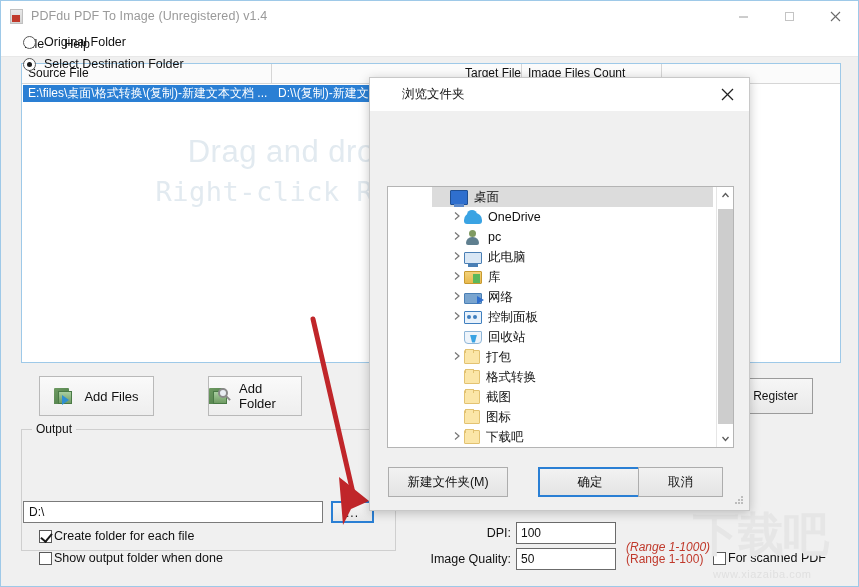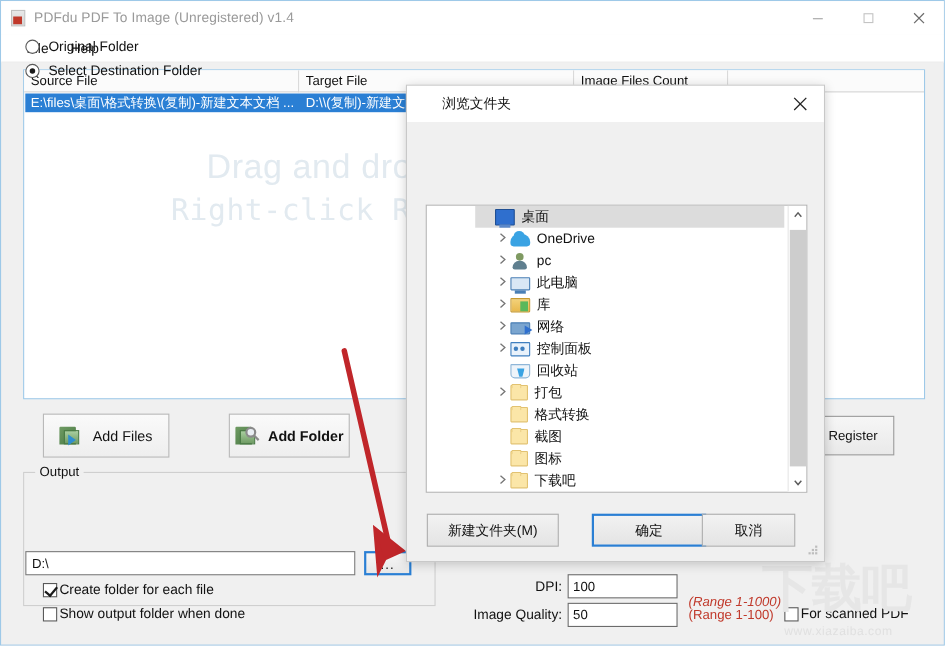--- a/index.html
+++ b/index.html
@@ -58,21 +58,21 @@
     position:absolute; left:20px; top:62px; width:820px; height:300px;
     background:#ffffff; border:1px solid #9ec9e8;
   }
   #list-header { display:flex; height:20px; background:#f7f7f7; }
   .col-head {
     font-size:12px; color:#111; padding:2px 0 0 6px;
     border-right:1px solid #d6d6d6; border-bottom:1px solid #d6d6d6;
     background:#fbfbfb; overflow:hidden; white-space:nowrap;
   }
   .col-src { width:250px; }
-  .col-tgt { width:250px; }
+  .col-tgt { width:250px;text-align:right; }
   .col-cnt { width:140px; }
   .col-rest { flex:1; border-right:none; }
 
   #list-row {
     position:absolute; left:1px; top:21px; width:480px; height:17px;
     background:#2a7fd4; color:#ffffff;
     display:flex; font-size:12px; white-space:nowrap; overflow:hidden;
   }
   #list-row .cell { padding-left:5px; overflow:hidden; }
   #list-row .cell.src { width:250px; }
@@ -98,21 +98,21 @@
 
   
   .act-btn {
     position:absolute; height:40px;
     background:linear-gradient(#fafafa,#eeeeee);
     border:1px solid #b9b9b9;
     display:flex; align-items:center; justify-content:center; gap:8px;
     font-size:13px; color:#111;
   }
   #btn-add-files { left:38px; top:375px; width:115px; }
-  #btn-add-folder { left:207px; top:375px; width:110px;font-weight:bold; }
+  #btn-add-folder { left:207px; top:375px; width:94px; }
   #btn-register {
     left:737px; top:377px; width:75px; height:36px;
     background:linear-gradient(#f6f6f6,#e9e9e9);
     border:1px solid #9b9b9b; font-size:12px;
   }
 
   .ico-folder { width:22px; height:20px; position:relative; flex:none; }
   .ico-folder .bk {
     position:absolute; left:0; top:2px; width:15px; height:16px;
     background:linear-gradient(135deg,#6f9b63,#4a7a45);

